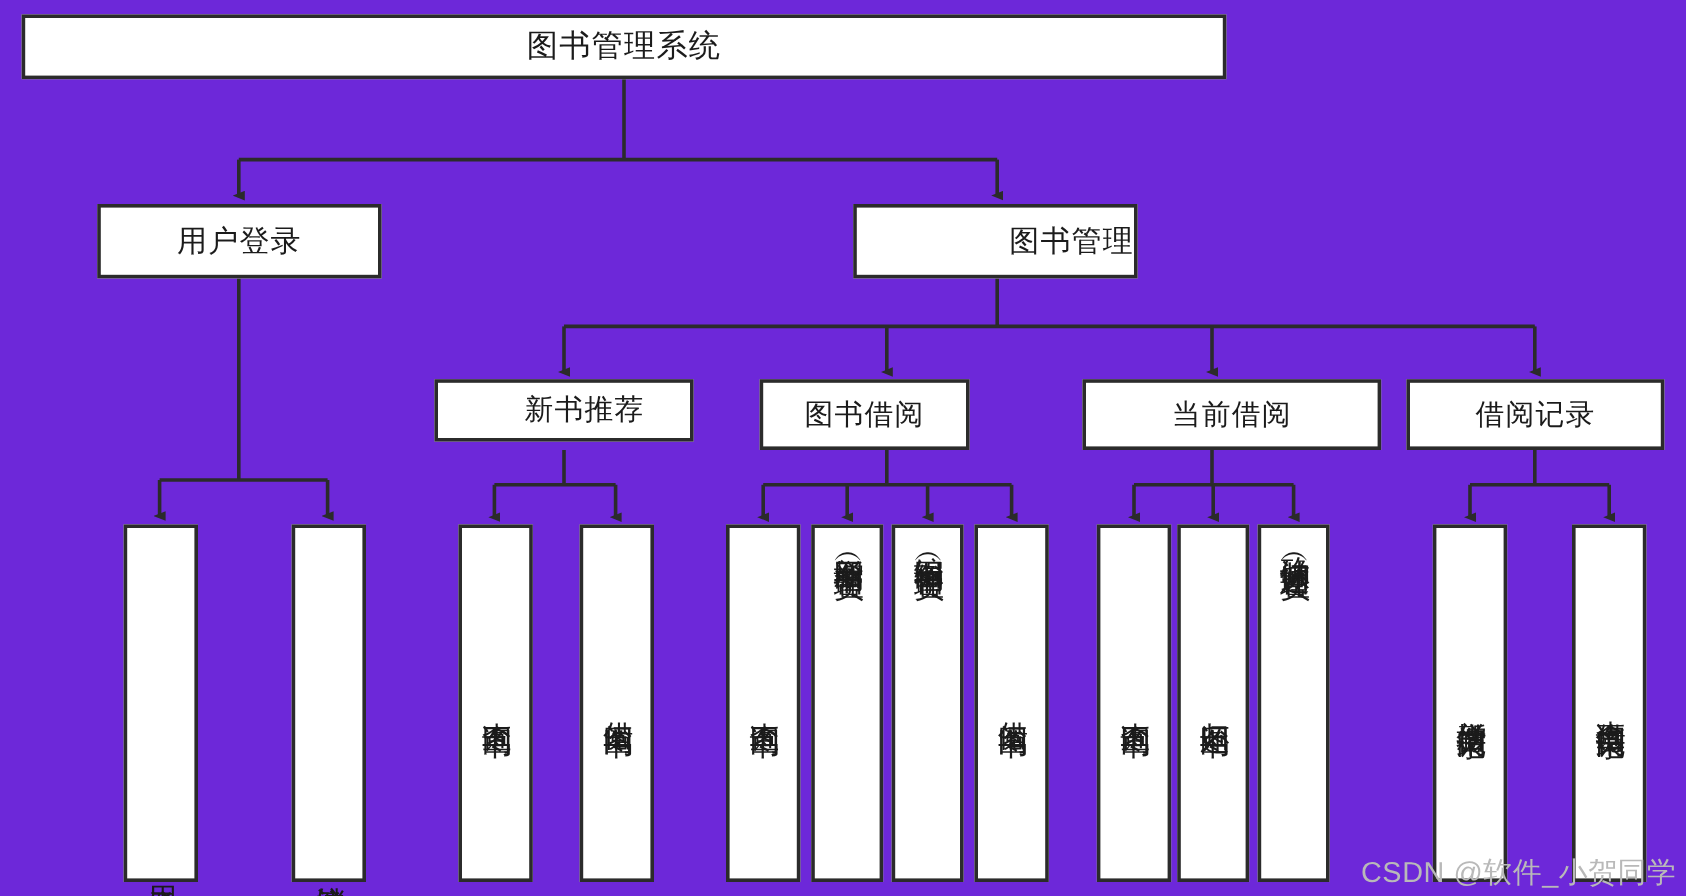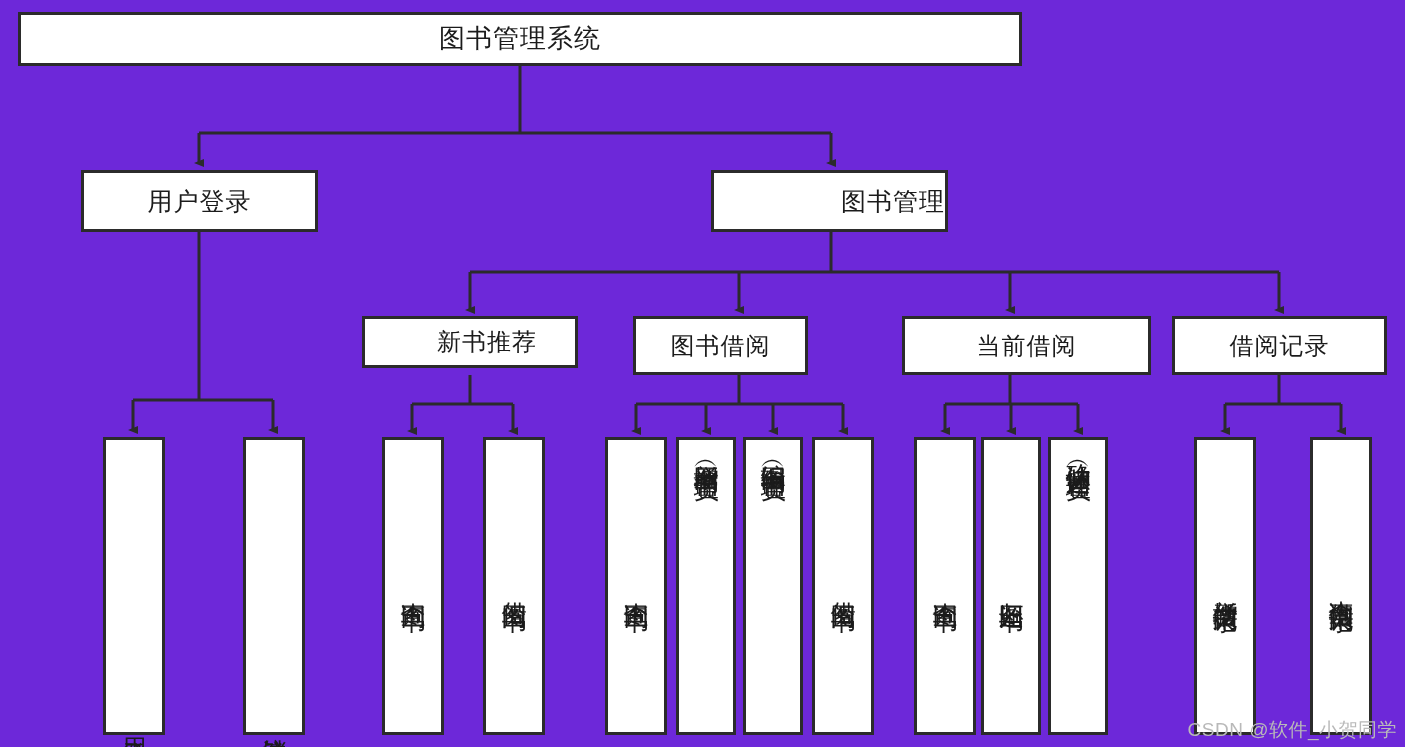--- a/index.html
+++ b/index.html
@@ -64,21 +64,21 @@
     left: 0;
     top: 0;
     width: 1405px;
     height: 747px;
     pointer-events: none;
   }
   .watermark {
     position: absolute;
     right: 8px;
     bottom: 4px;
-    font-size: 19px;
+    font-size: 24px;
     color: #b9b9b9;
     white-space: nowrap;
     letter-spacing: 0.5px;
   }
 </style>
 </head>
 <body>
 
 <div id="canvas">
 

